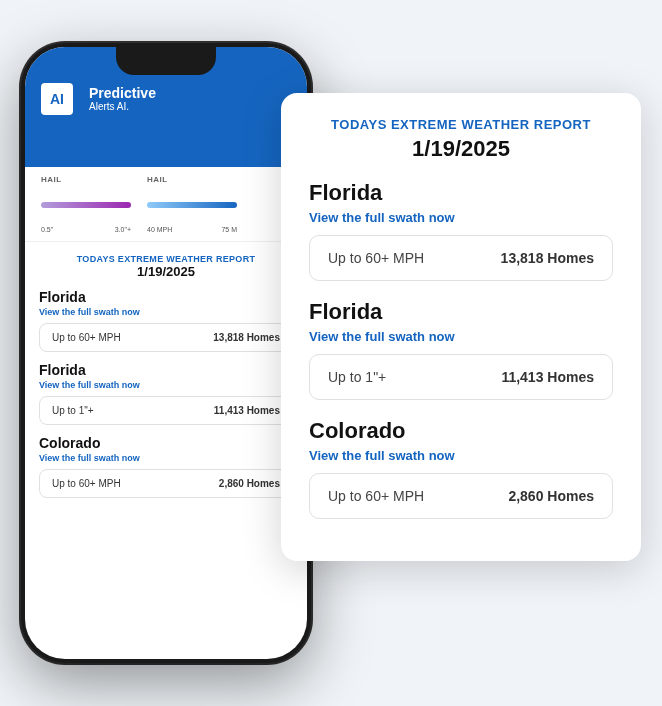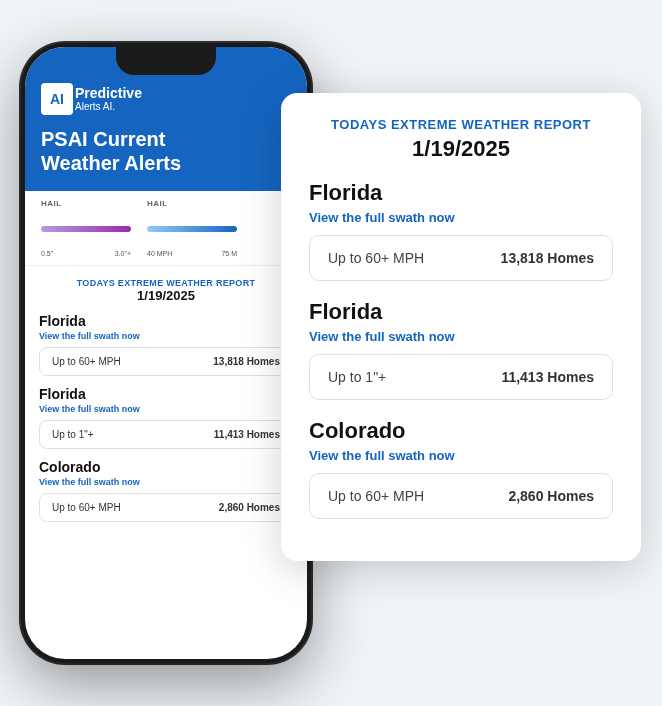--- a/index.html
+++ b/index.html
@@ -61,21 +61,21 @@
     
     .phone-header {
       background: #1565c0;
       padding: 36px 16px 16px 16px;
       color: white;
     }
 
     .phone-brand {
       display: flex;
       align-items: center;
-      gap: 2px;
+      gap: 16px;
       margin-bottom: 12px;
     }
 
     .brand-logo {
       width: 32px;
       height: 32px;
       background: white;
       border-radius: 4px;
       display: flex;
       align-items: center;
@@ -289,22 +289,21 @@
         <div class="phone-brand">
           <div class="brand-logo">
             <span>AI</span>
           </div>
           <div class="brand-text">
             <div class="brand-main">Predictive</div>
             <div>Alerts AI.</div>
           </div>
         </div>
         <div class="phone-title">
-          <span>PSAI Current</span><br>
-          <span>Weather Alerts</span>
+          <br>
         </div>
       </div>
 
       <div class="weather-bar">
         <div class="bar-section">
           <div class="bar-label">HAIL</div>
           <div class="bar-track bar-hail"></div>
           <div class="bar-range">
             <span>0.5"</span>
             <span>3.0"+</span>

